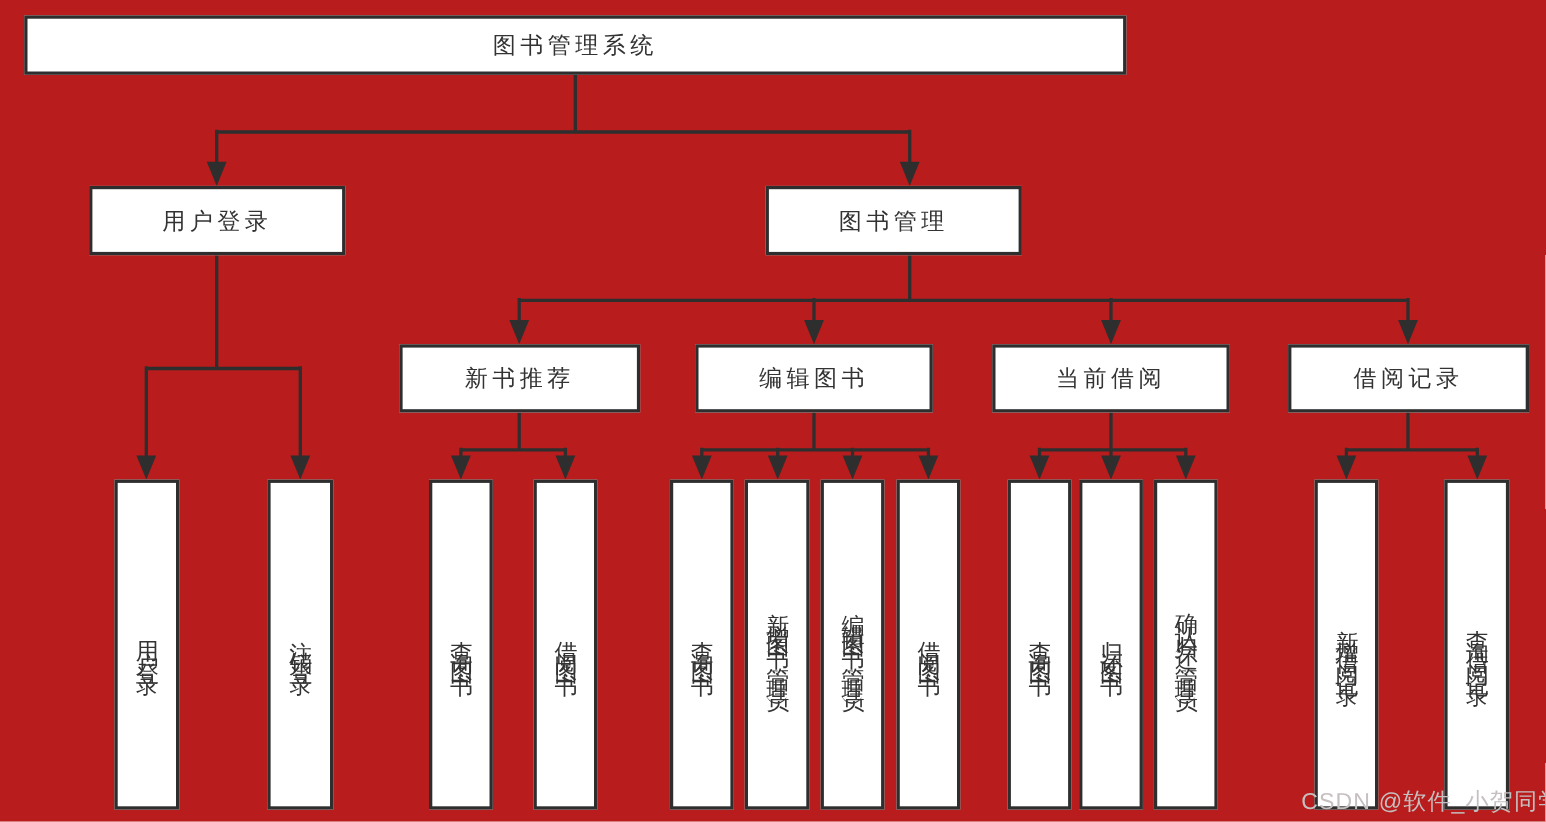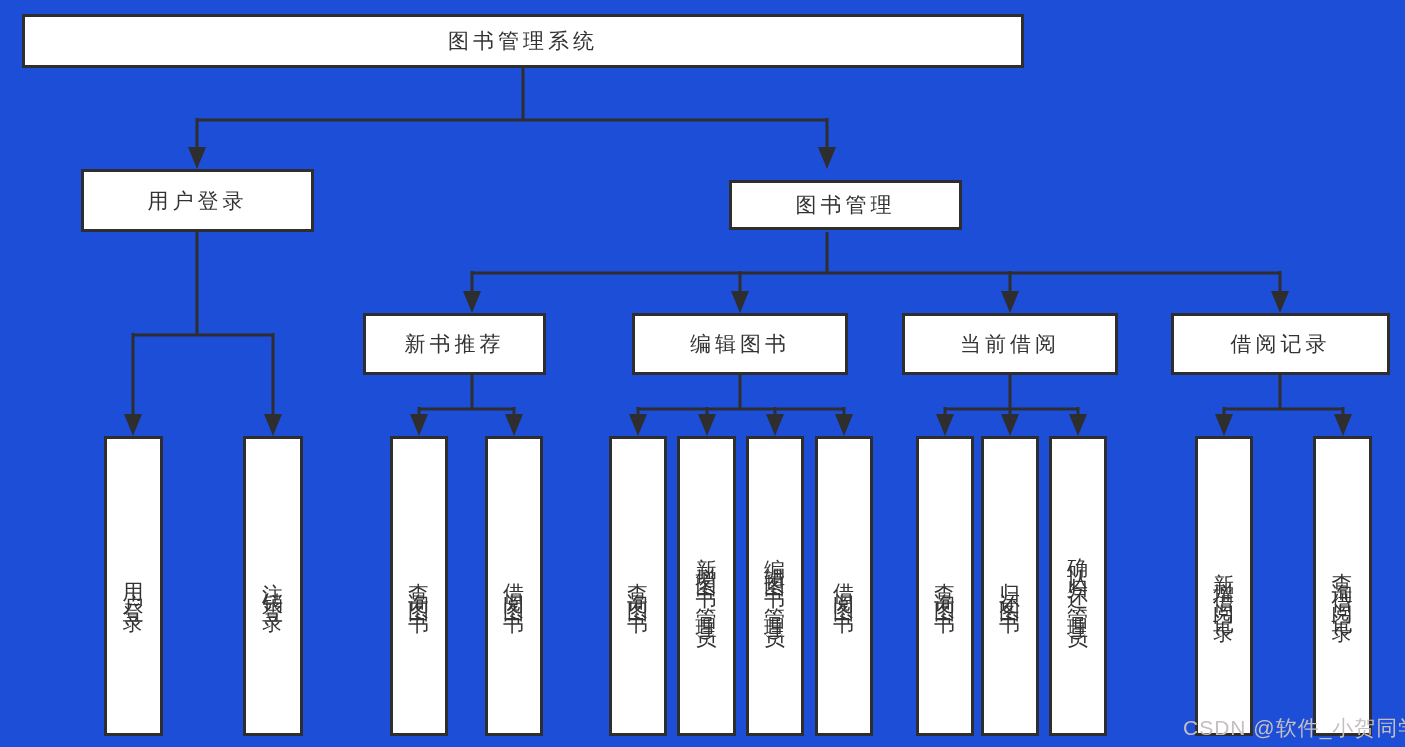--- a/index.html
+++ b/index.html
@@ -1,19 +1,19 @@
 <!DOCTYPE html>
 <html><head>
 <meta charset="utf-8">
 <style>
   html,body{margin:0;padding:0;background:#ffffff;}
   .canvas{
     position:relative;
     width:1405px;height:747px;
-    background:#1d4ed8;
+    background:#b91c1c;
     font-family:"Liberation Sans","DejaVu Sans",sans-serif;
     color:#333333;
     overflow:hidden;
   }
   .connectors{position:absolute;left:0;top:0;z-index:1;}
   .node{
     position:absolute;
     box-sizing:border-box;
     border:3px solid #2e2e2e;
     background:#ffffff;
@@ -91,25 +91,25 @@
     </g>
   </svg>
 
   <div class="node hbox" style="left:22px;top:14px;width:1002px;height:54px;">
     <span>图书管理系统</span>
   </div>
 
   <div class="node hbox" style="left:81px;top:169px;width:233px;height:63px;">
     <span>用户登录</span>
   </div>
-  <div class="node hbox" style="left:729px;top:169px;width:233px;height:50px;margin-top:11px;">
+  <div class="node hbox" style="left:696px;top:169px;width:233px;height:63px;">
     <span>图书管理</span>
   </div>
 
-  <div class="node hbox" style="left:363px;top:313px;width:183px;height:62px;justify-content:center;">
+  <div class="node hbox" style="left:363px;top:313px;width:219px;height:62px;justify-content:center;">
     <span>新书推荐</span>
   </div>
   <div class="node hbox" style="left:632px;top:313px;width:216px;height:62px;">
     <span>编辑图书</span>
   </div>
   <div class="node hbox" style="left:902px;top:313px;width:216px;height:62px;">
     <span>当前借阅</span>
   </div>
   <div class="node hbox" style="left:1171px;top:313px;width:219px;height:62px;justify-content:center;">
     <span>借阅记录</span>

